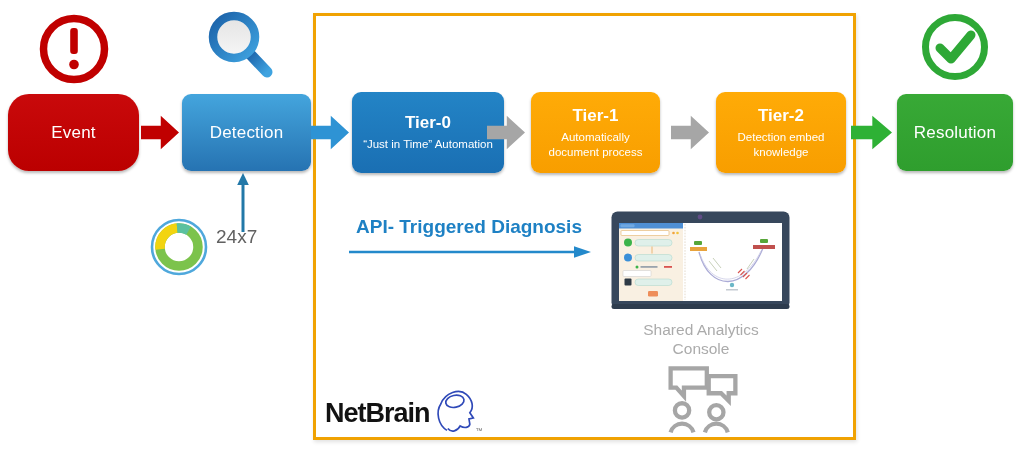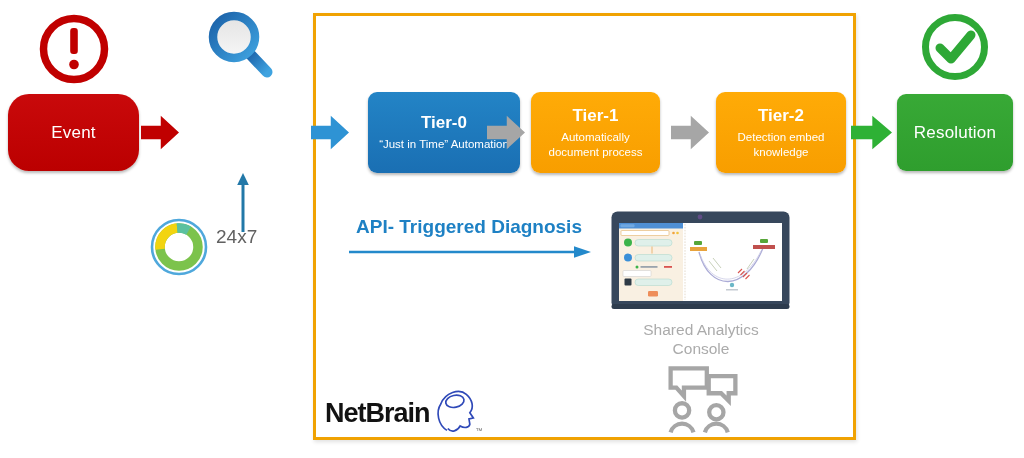--- a/index.html
+++ b/index.html
@@ -21,21 +21,21 @@
   .fbox {
     border-radius:9px; color:#ffffff; display:flex; flex-direction:column;
     align-items:center; justify-content:center; text-align:center;
     box-shadow:0 2px 3px rgba(0,0,0,0.28); z-index:3;
   }
   .fbox .big { font-size:17px; letter-spacing:.2px; }
   .fbox .title { font-size:17px; font-weight:bold; margin-bottom:4px; }
   .fbox .sub { font-size:11.5px; line-height:1.25; padding:0 10px; }
   .box-event { left:8px; top:94px; width:131px; height:77px; background:linear-gradient(#C9090B,#BB0000);border-radius:21px; }
   .box-detection { left:182px; top:94px; width:129px; height:77px; background:linear-gradient(#44A5DD,#2673B2); }
-  .box-tier0 { left:352px; top:92px; width:152px; height:81px; background:linear-gradient(#2384C6,#1A6FB3);margin-left:16px; }
+  .box-tier0 { left:352px; top:92px; width:152px; height:81px; background:linear-gradient(#2384C6,#1A6FB3); }
   .box-tier1 { left:531px; top:92px; width:129px; height:81px; background:linear-gradient(#FFAB07,#F89E00); }
   .box-tier2 { left:716px; top:92px; width:130px; height:81px; background:linear-gradient(#FFAB07,#F89E00); }
   .box-resolution { left:897px; top:94px; width:116px; height:77px; background:linear-gradient(#38A936,#2F9E2E); }
 
   
   .barrow {
     width:38px; height:37px; z-index:4;
     clip-path:polygon(0% 32%, 52% 32%, 52% 5%, 100% 50%, 52% 95%, 52% 68%, 0% 68%);
   }
   .arr-red { left:141px; top:114px; background:#C00000; }
@@ -91,20 +91,23 @@
       <circle cx="38" cy="38" r="29.5" fill="none" stroke="#2EA836" stroke-width="7"></circle>
       <polyline points="23,39 34,50 54,26" fill="none" stroke="#2EA836" stroke-width="9" stroke-linecap="round" stroke-linejoin="round"></polyline>
     </svg>
   </div>
 
   <div class="abs fbox box-event">
     <span class="big">Event</span>
   </div>
   <div class="abs barrow arr-red"></div>
 
+  <div class="abs fbox box-detection">
+    <span class="big">Detection</span>
+  </div>
   <div class="abs barrow arr-blue"></div>
 
   <div class="abs fbox box-tier0">
     <span class="title">Tier-0</span>
     <span class="sub">“Just in Time” Automation</span>
   </div>
   <div class="abs barrow arr-gray1"></div>
 
   <div class="abs fbox box-tier1">
     <span class="title">Tier-1</span>

